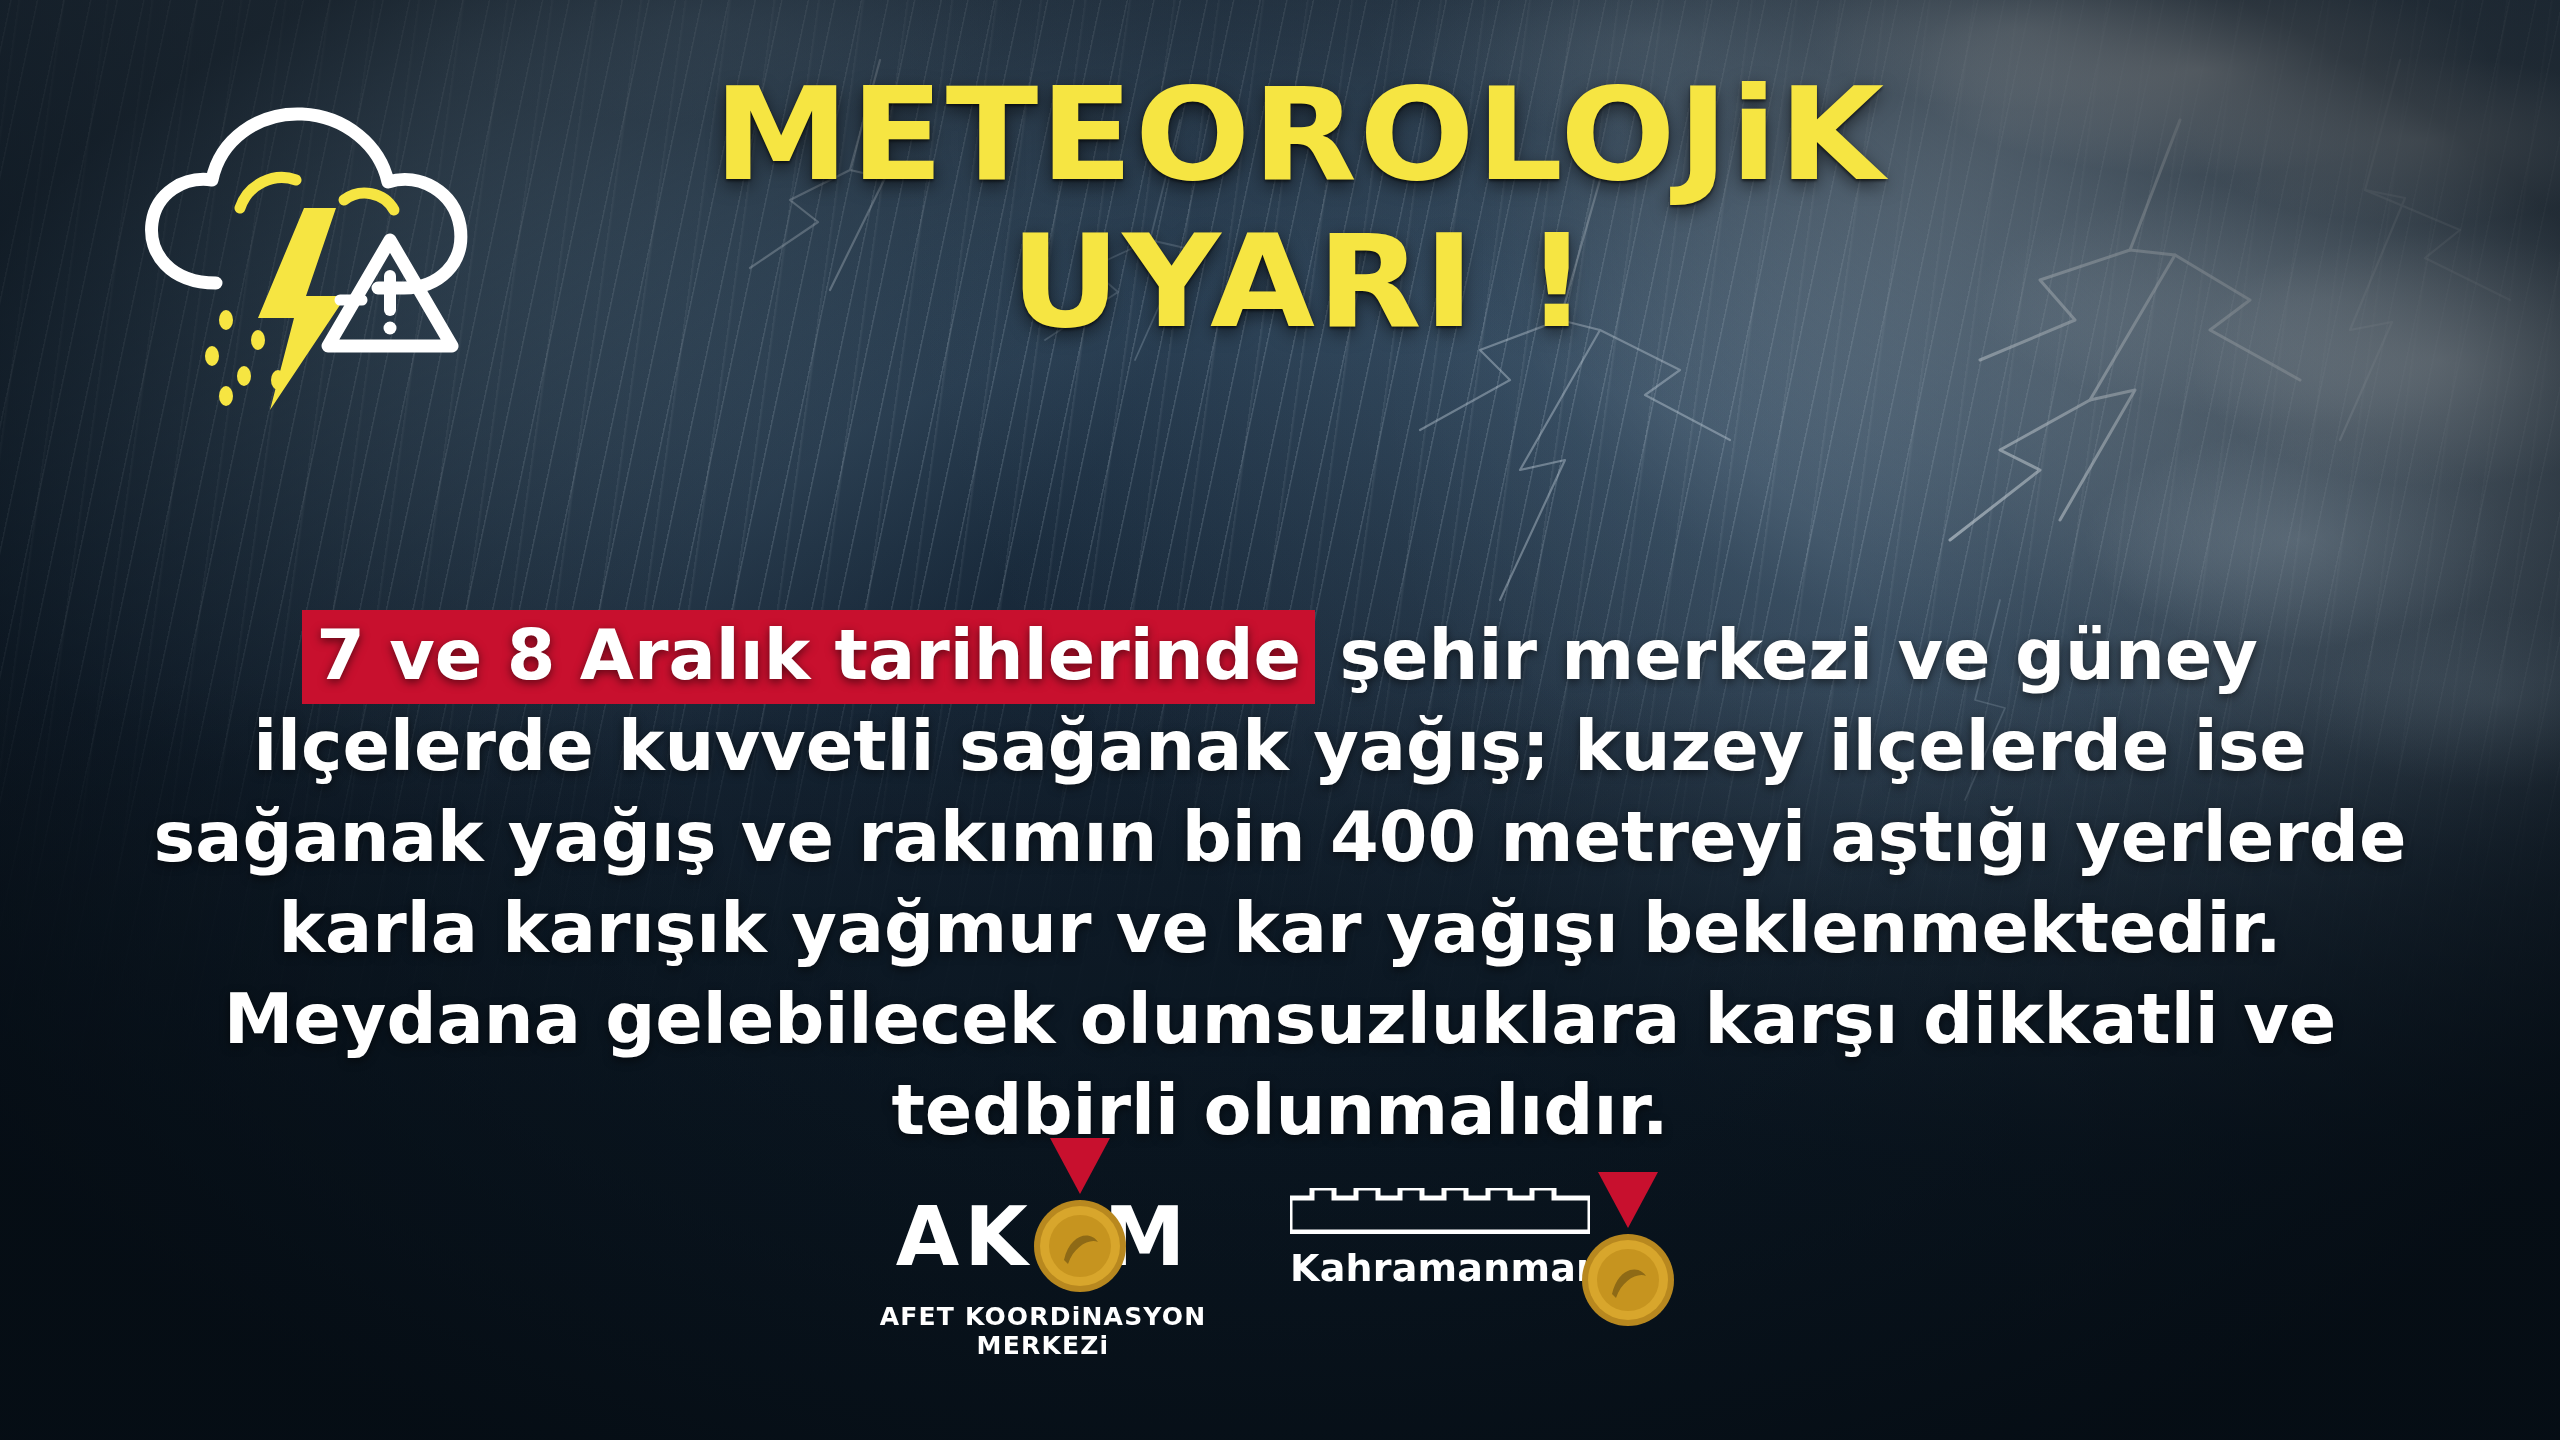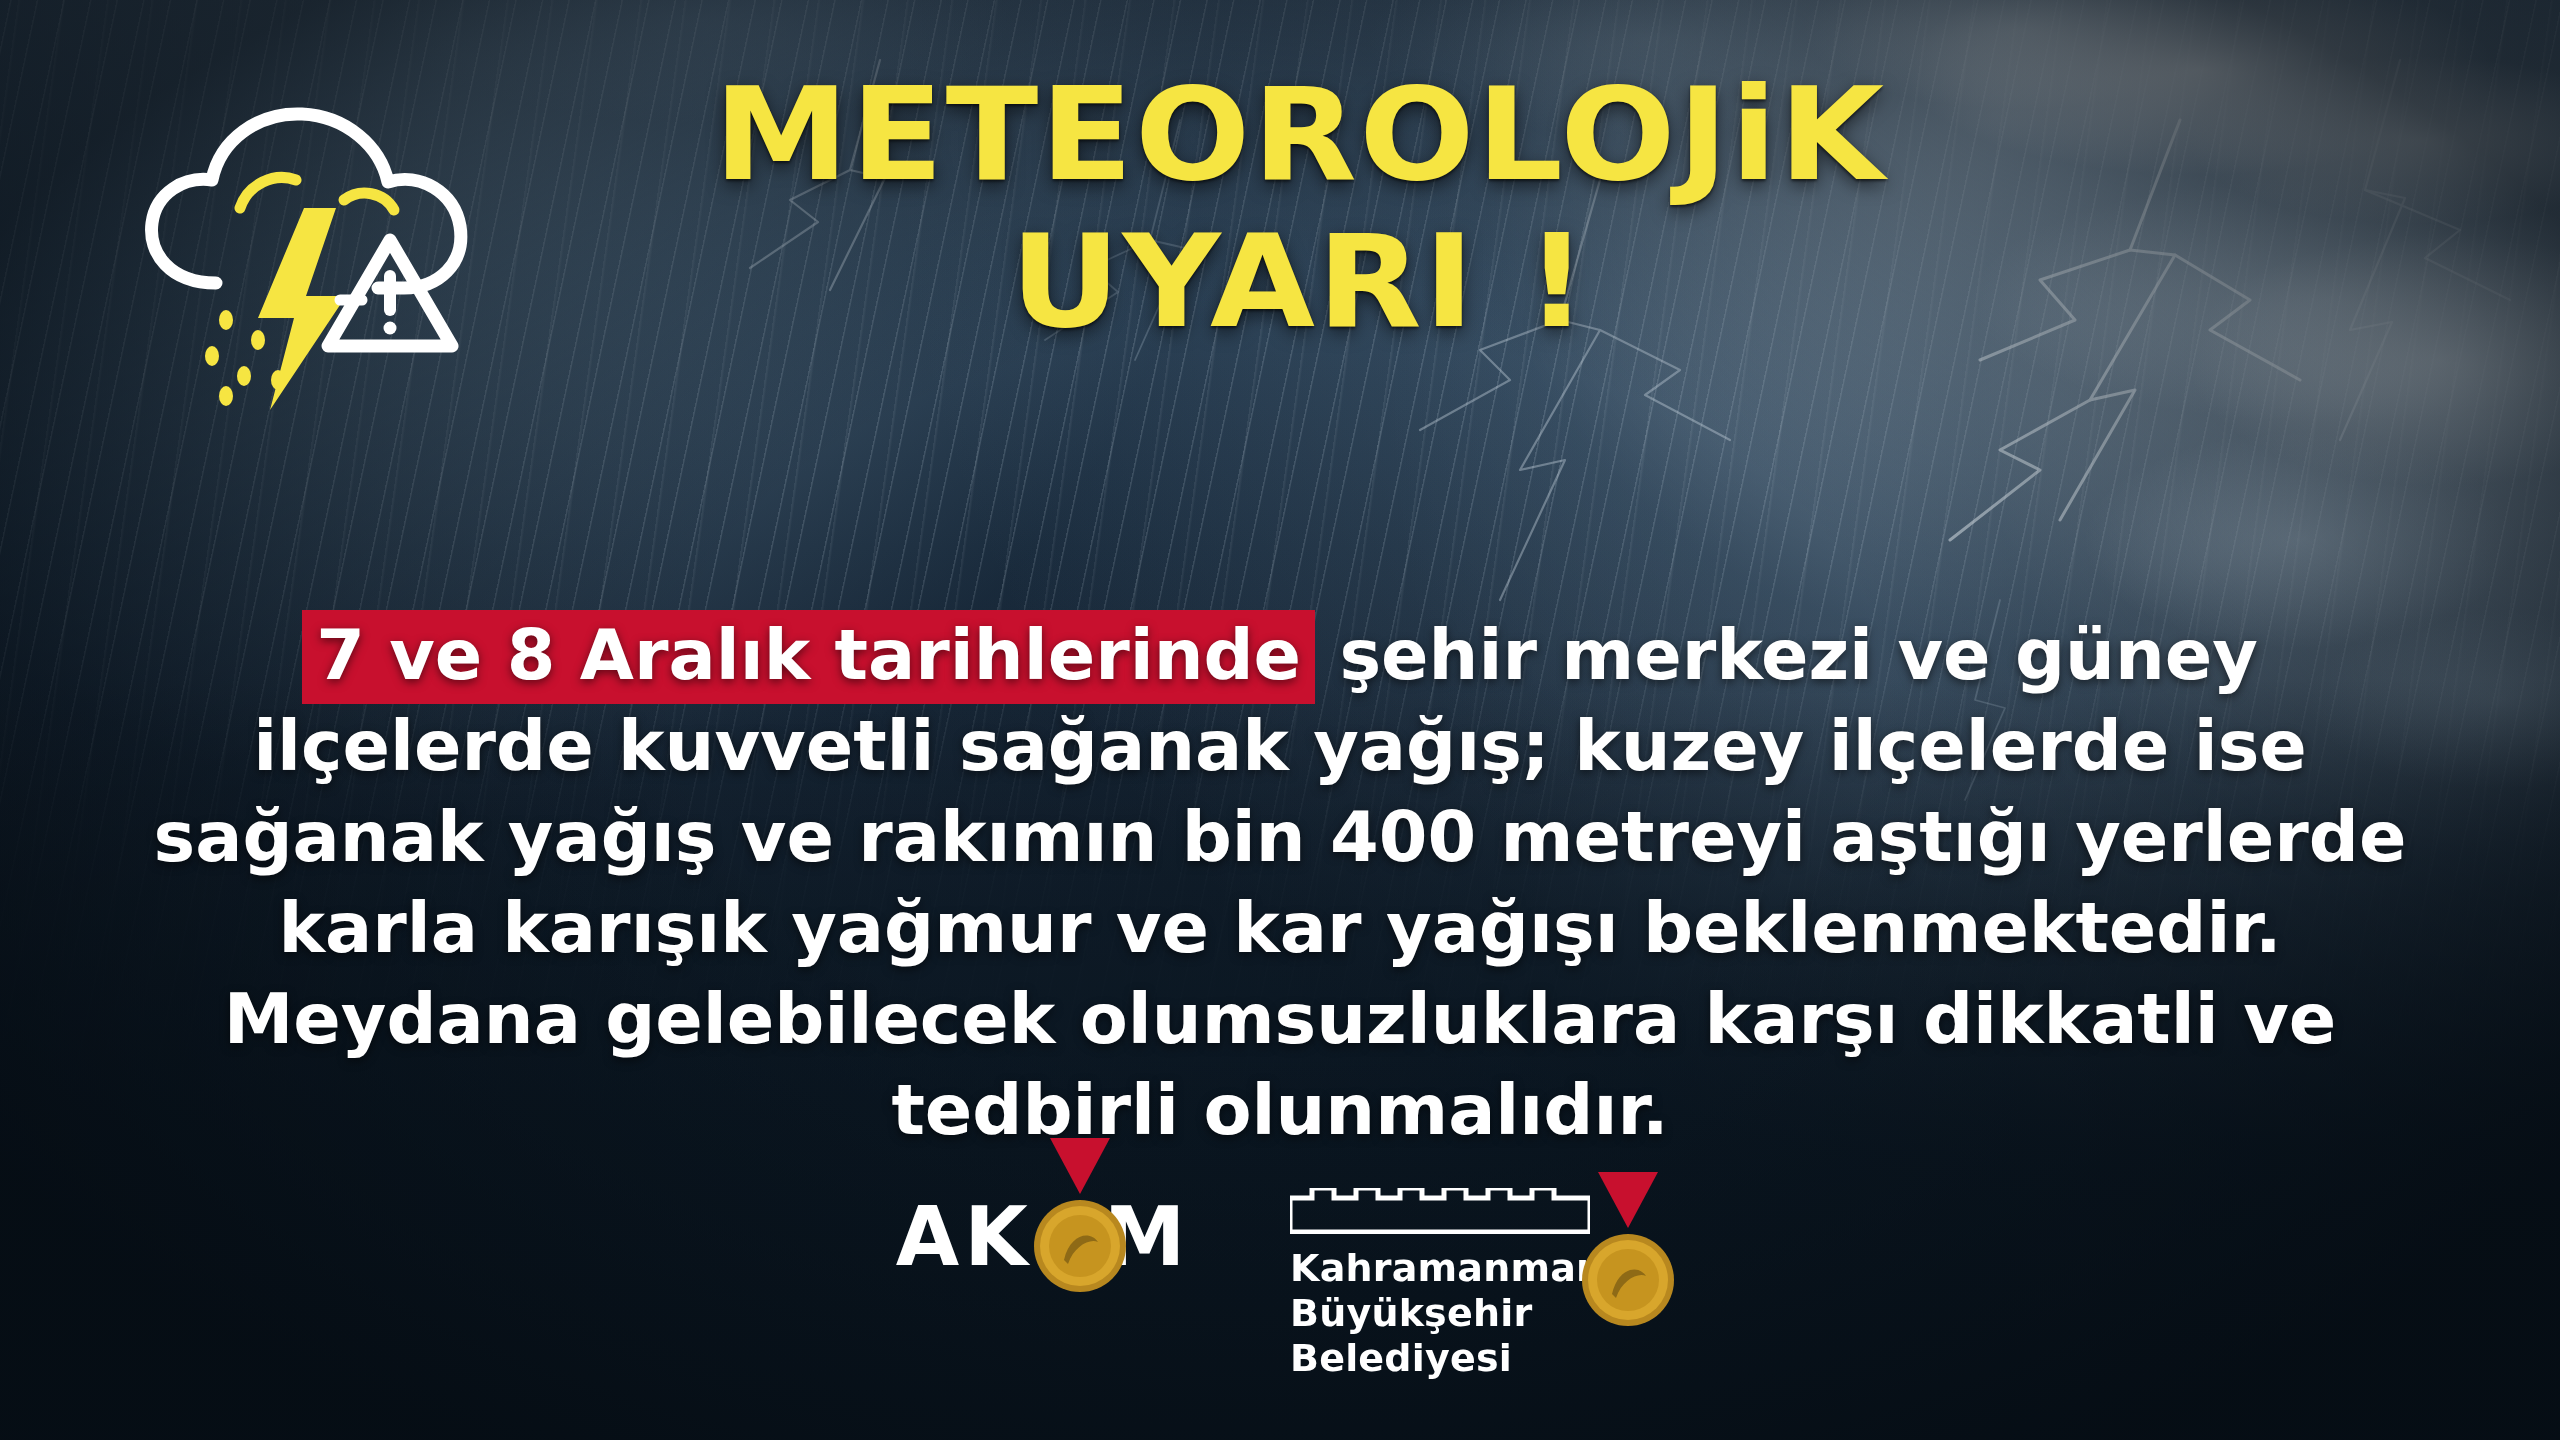--- a/index.html
+++ b/index.html
@@ -319,30 +319,30 @@
 
     <div class="akom-logo">
       <div class="akom-word"><span>AK</span><span class="gap">O</span><span>M</span></div>
       <svg class="medal-a" viewBox="0 0 92 170">
         <path d="M16 0 L76 0 L46 56 Z" fill="#c8102e"></path>
         <circle cx="46" cy="108" r="46" fill="#b8881f"></circle>
         <circle cx="46" cy="108" r="40" fill="#d8a62c"></circle>
         <circle cx="46" cy="108" r="31" fill="#c6941f"></circle>
         <path d="M30 122 C36 96, 56 92, 64 104 C56 100, 40 108, 34 126 Z" fill="#8e6a16"></path>
       </svg>
+      <div class="akom-sub">AFET KOORDiNASYON MERKEZi</div>
     </div>
 
     <div class="kbb-logo">
       <svg class="kbb-wall" viewBox="0 0 300 46">
         <path d="M0 44 L0 10 L22 10 L22 0 L44 0 L44 10 L66 10 L66 0 L88 0 L88 10 L110 10 L110 0 L132 0 L132 10 L154 10 L154 0 L176 0 L176 10 L198 10 L198 0 L220 0 L220 10 L242 10 L242 0 L264 0 L264 10 L300 10 L300 44" fill="none" stroke="#ffffff" stroke-width="5"></path>
         <line x1="0" y1="44" x2="300" y2="44" stroke="#ffffff" stroke-width="5"></line>
       </svg>
       <div class="kbb-text">
         <div>Kahramanmaraş</div>
-        <div>Büyükşehir Belediyesi</div>
       </div>
       <svg class="medal-k" viewBox="0 0 92 170">
         <path d="M16 0 L76 0 L46 56 Z" fill="#c8102e"></path>
         <circle cx="46" cy="108" r="46" fill="#b8881f"></circle>
         <circle cx="46" cy="108" r="40" fill="#d8a62c"></circle>
         <circle cx="46" cy="108" r="31" fill="#c6941f"></circle>
         <path d="M30 122 C36 96, 56 92, 64 104 C56 100, 40 108, 34 126 Z" fill="#8e6a16"></path>
       </svg>
     </div>
 

